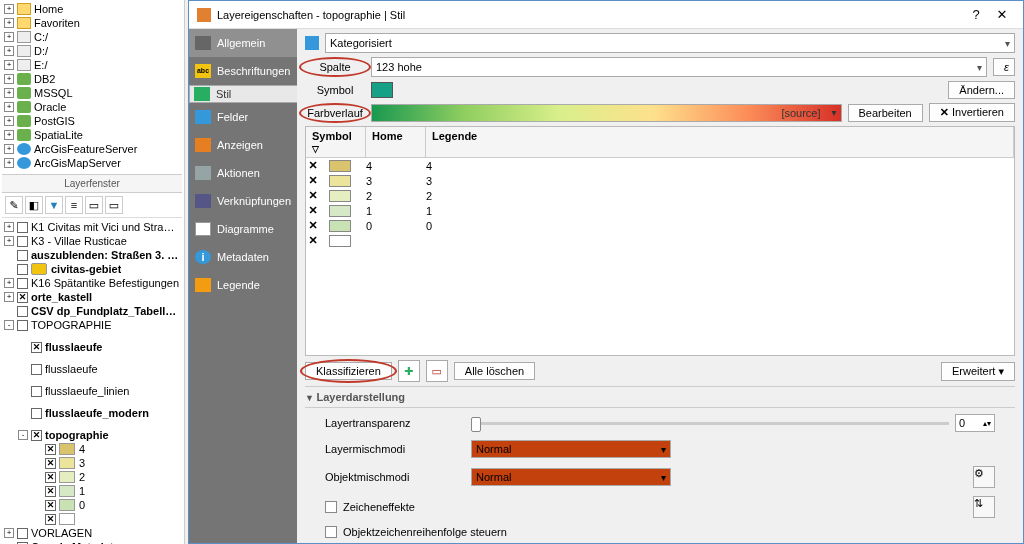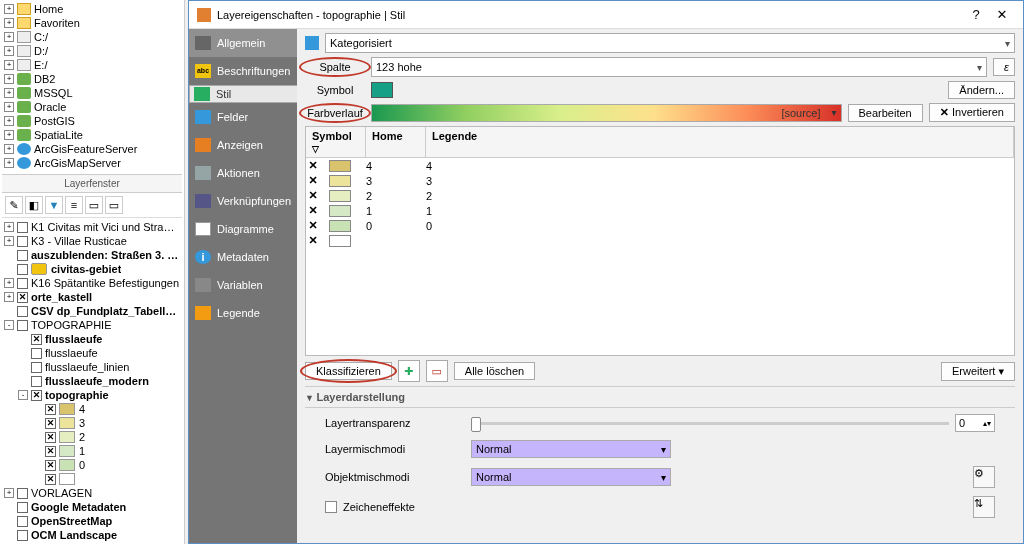--- a/index.html
+++ b/index.html
@@ -19,21 +19,21 @@
 .layer-toolbar { display: flex; gap: 2px; padding: 3px; border-bottom: 1px solid #ddd; }
 .layer-toolbar span { width: 18px; height: 18px; border: 1px solid #ccc; display: inline-flex; align-items: center; justify-content: center; background: #fff; }
 
 .layer-tree { padding: 2px; overflow: auto; }
 .layer-item { display: flex; align-items: center; padding: 1px 0; white-space: nowrap; }
 .layer-item .exp { width: 10px; height: 10px; border: 1px solid #888; font-size: 8px; line-height: 8px; text-align: center; margin-right: 3px; flex-shrink: 0; }
 .layer-item .chk { width: 11px; height: 11px; border: 1px solid #666; margin-right: 3px; flex-shrink: 0; display: inline-flex; align-items: center; justify-content: center; font-size: 9px; }
 .layer-item .chk.checked::after { content: '✕'; font-weight: bold; }
 .layer-item .lbl { overflow: hidden; text-overflow: ellipsis; }
 .bold { font-weight: bold; }
-.ind1 { padding-left: 14px; }
+.ind1 { padding-left: 14px; margin-top: 8px; }
 .ind2 { padding-left: 28px; }
 .swatch { width: 16px; height: 12px; border: 1px solid #999; margin-right: 4px; flex-shrink: 0; }
 
 
 .dialog { position: absolute; left: 188px; top: 0; right: 0; height: 544px; background: #f0f0f0; border: 1px solid #5a8fc8; display: flex; flex-direction: column; }
 .titlebar { background: #fff; padding: 6px 8px; display: flex; align-items: center; border-bottom: 1px solid #ddd; }
 .titlebar .ti-ico { width: 14px; height: 14px; background: #e08030; margin-right: 6px; }
 .titlebar .spacer { flex: 1; }
 .titlebar .winbtn { width: 26px; text-align: center; font-size: 13px; cursor: pointer; }
 
@@ -92,21 +92,21 @@
 .button-row .spacer { flex: 1; }
 .mini-btn { width: 22px; height: 22px; border: 1px solid #aaa; background: #fff; display: inline-flex; align-items: center; justify-content: center; }
 
 .section-head { font-weight: bold; color: #555; padding: 4px 0; border-top: 1px solid #ccc; border-bottom: 1px solid #ccc; }
 .section-head::before { content: '▼ '; font-size: 9px; }
 .form-row { display: flex; align-items: center; gap: 6px; padding: 2px 20px; }
 .form-row .flabel { width: 140px; }
 .slider-track { flex: 1; height: 3px; background: #ccc; position: relative; }
 .slider-track::after { content: ''; position: absolute; left: 0; top: -5px; width: 8px; height: 13px; background: #fff; border: 1px solid #888; border-radius: 2px; }
 .spin { width: 40px; height: 18px; border: 1px solid #aaa; background: #fff; display: flex; align-items: center; padding: 0 3px; }
-.sel { width: 200px; background: #c4b5fd; border: 1px solid #aaa; height: 18px; display: flex; align-items: center; padding: 0 4px; position: relative; }
+.sel { width: 200px; background: #c2410c; border: 1px solid #aaa; height: 18px; display: flex; align-items: center; padding: 0 4px; position: relative; }
 .sel::after { content: '▾'; position: absolute; right: 4px; font-size: 10px; }
 .chkbox { width: 12px; height: 12px; border: 1px solid #888; background: #fff; }
 .side-btn { width: 22px; height: 22px; border: 1px solid #aaa; background: #f8f8f8; margin-left: auto; }
 </style>
 </head>
 <body>
 
 <div class="left-tree">
   <div id="folder-tree">
       <div class="tree-item">
@@ -345,24 +345,20 @@
         </div>
         <div class="cat-item">
           <span class="cat-ico ci-chart"></span>
           <span>Diagramme</span>
         </div>
         <div class="cat-item">
           <span class="cat-ico ci-i">i</span>
           <span>Metadaten</span>
         </div>
         <div class="cat-item">
-          <span class="cat-ico ci-var"></span>
-          <span>Variablen</span>
-        </div>
-        <div class="cat-item">
           <span class="cat-ico ci-legend"></span>
           <span>Legende</span>
         </div>
       </div>
     <div class="content">
       <div class="row">
         <span style="width:14px;height:14px;background:#3498db;display:inline-block"></span>
         <div class="combo">
             <span>Kategorisiert</span>
           </div>
@@ -478,16 +474,20 @@
         <div class="sel">Normal</div>
         <span style="flex:1"></span>
         <div class="side-btn">⚙</div>
       </div>
       <div class="form-row">
         <span class="chkbox"></span>
         <span>Zeicheneffekte</span>
         <span style="flex:1"></span>
         <div class="side-btn">⇅</div>
       </div>
+      <div class="form-row">
+        <span class="chkbox"></span>
+        <span>Objektzeichenreihenfolge steuern</span>
+      </div>
 
     </div>
   </div>
 </div>
 
 </body></html>

